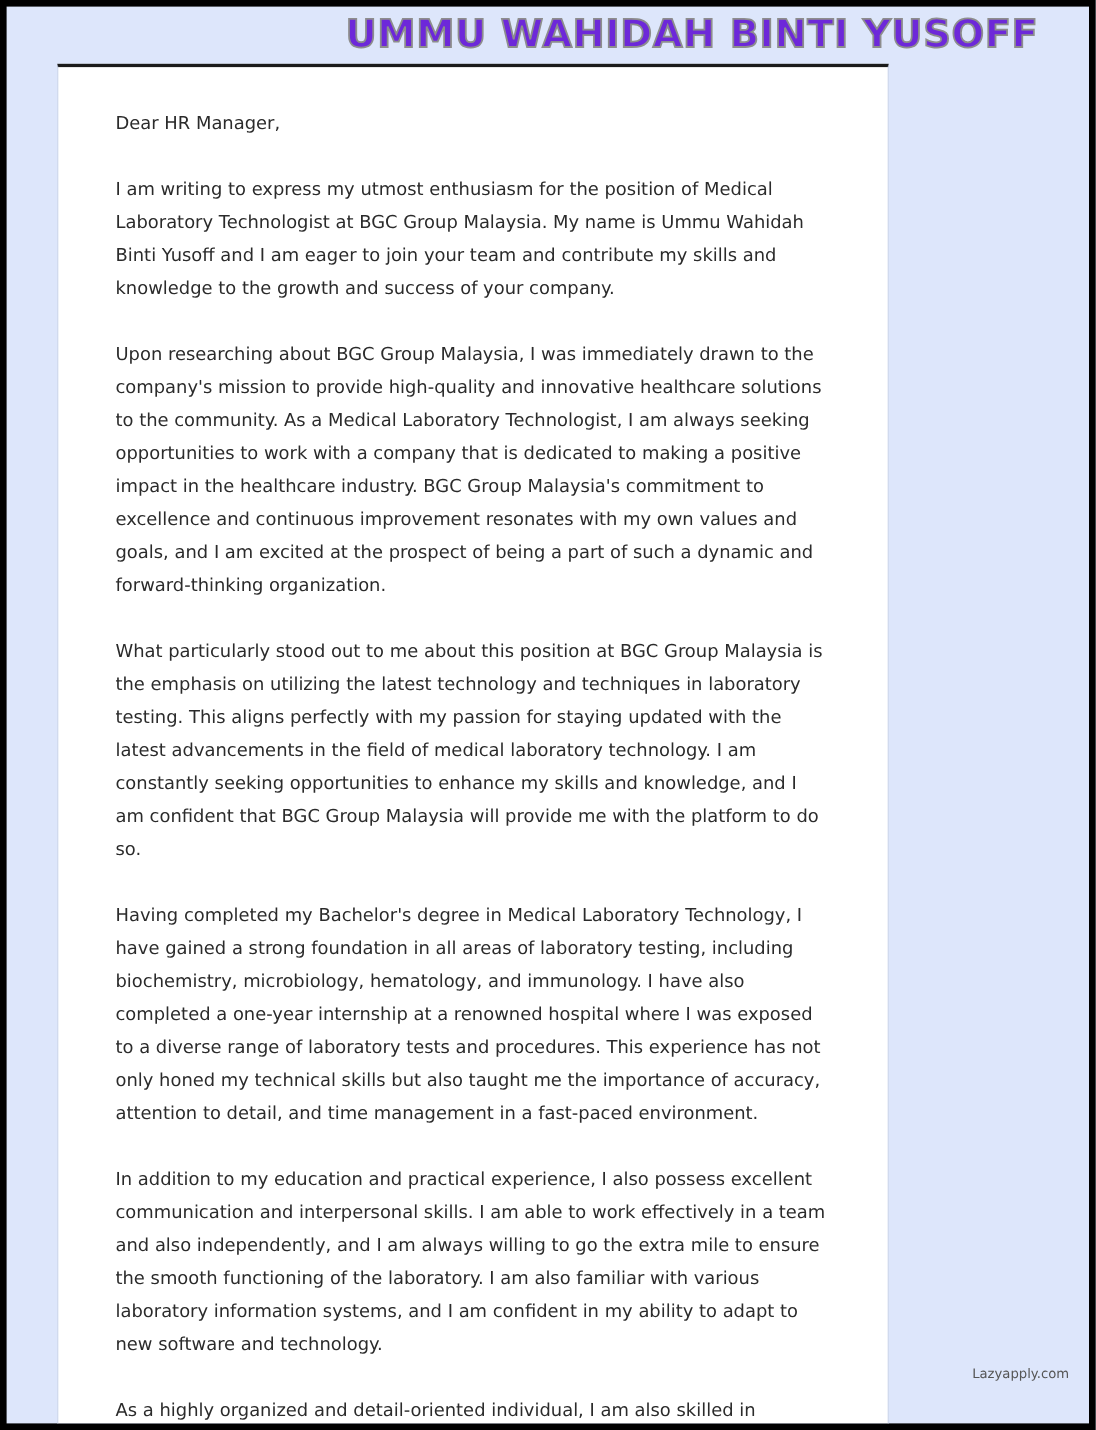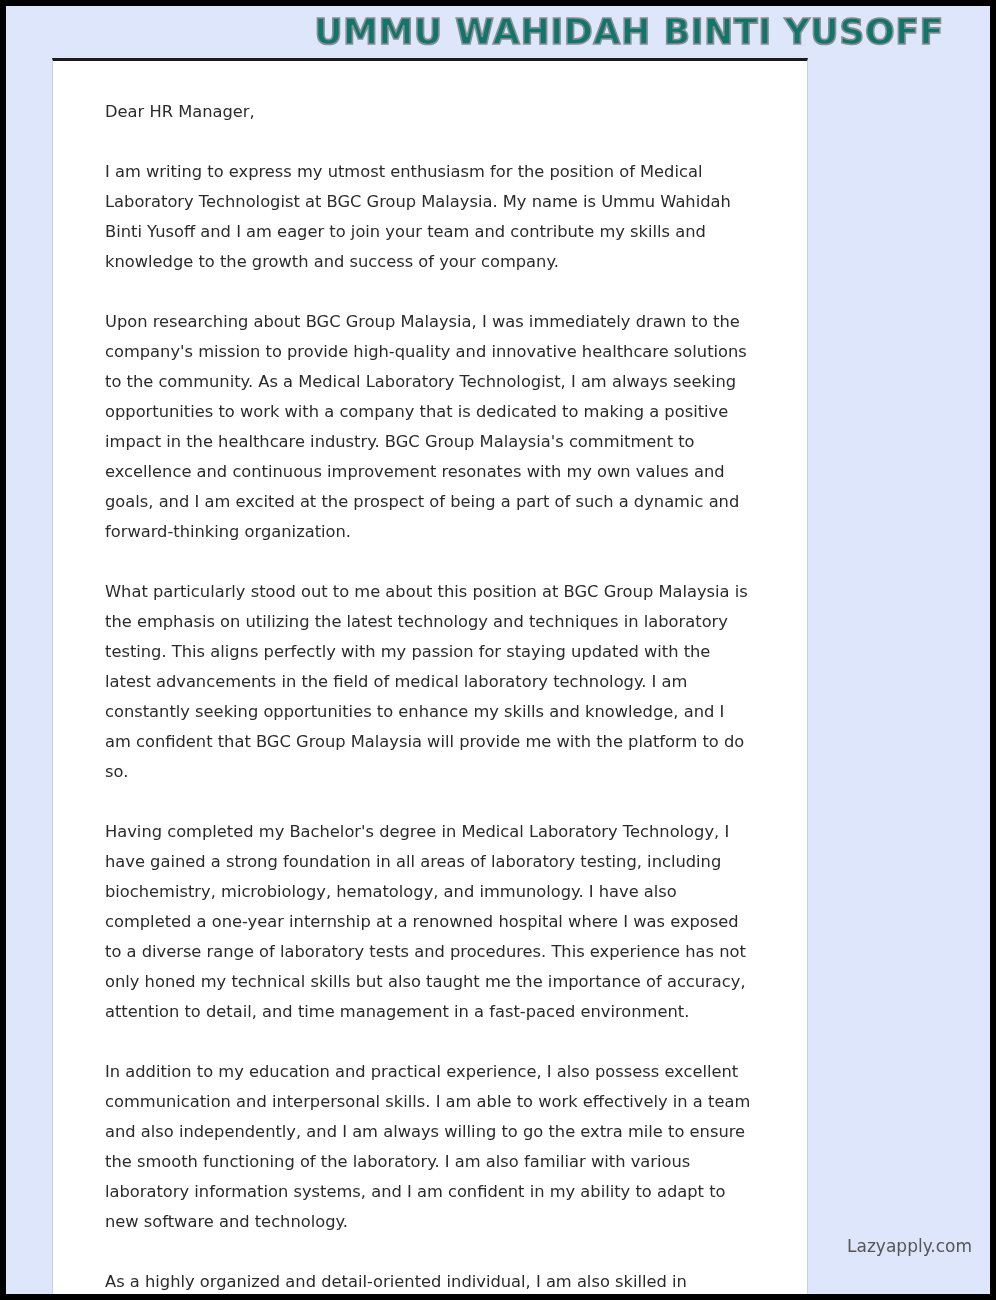--- a/index.html
+++ b/index.html
@@ -32,21 +32,21 @@
     align-items: center;
     justify-content: flex-end;
     padding-right: 46px;
     box-sizing: border-box;
   }
   .header-name {
     font-family: "DejaVu Sans", sans-serif;
     font-size: 35px;
     font-weight: bold;
     letter-spacing: 0.5px;
-    color: #0f766e;
+    color: #6d28d9;
     -webkit-text-stroke: 1.6px #8d8d8d;
     text-shadow: 0 0 0 #8d8d8d;
     white-space: nowrap;
   }
   .sheet {
     position: absolute;
     left: 46px;
     top: 52px;
     width: 756px;
     bottom: 0;
@@ -66,21 +66,21 @@
     text-align: left;
   }
   .letter-body p {
     margin: 0 0 30px 0;
   }
   .watermark {
     position: absolute;
     right: 18px;
     bottom: 38px;
     font-family: "DejaVu Sans", sans-serif;
-    font-size: 17px;
+    font-size: 12px;
     color: #555555;
   }
 </style>
 </head>
 <body>
 
 <div class="page">
 
   <div class="header">
     <div class="header-name">UMMU WAHIDAH BINTI YUSOFF</div>

